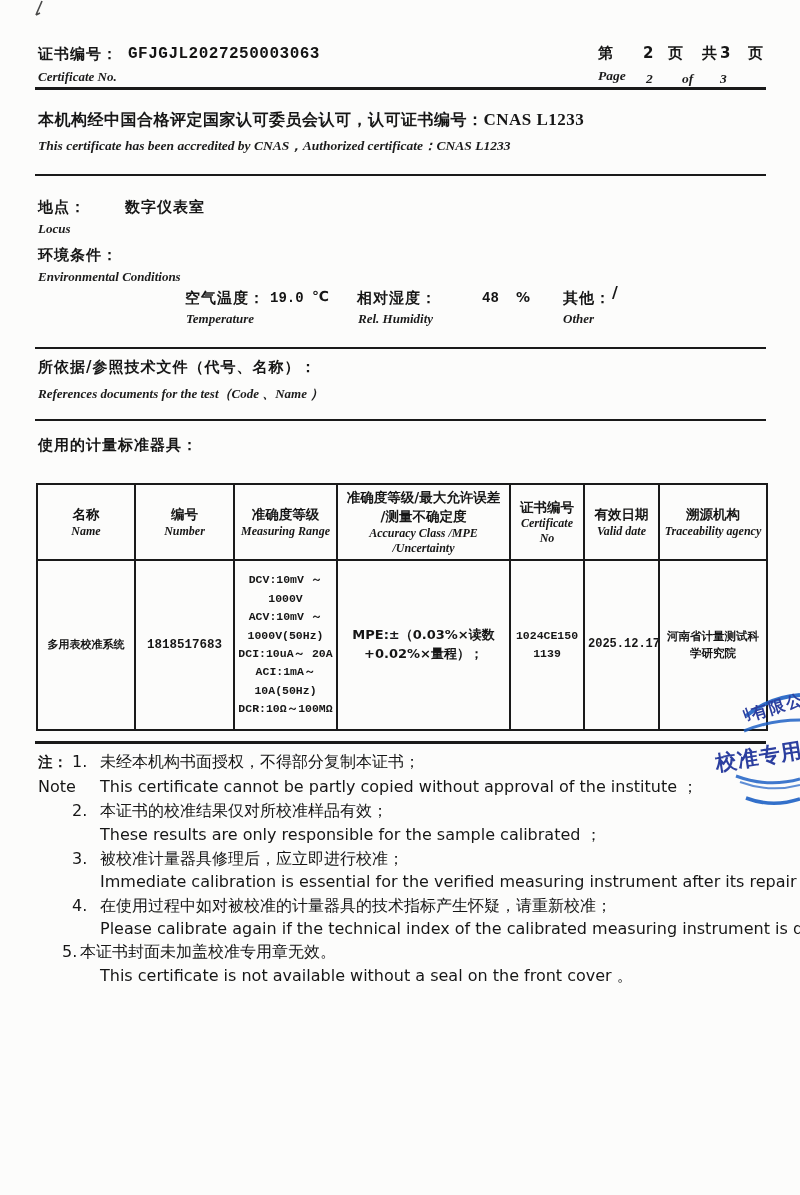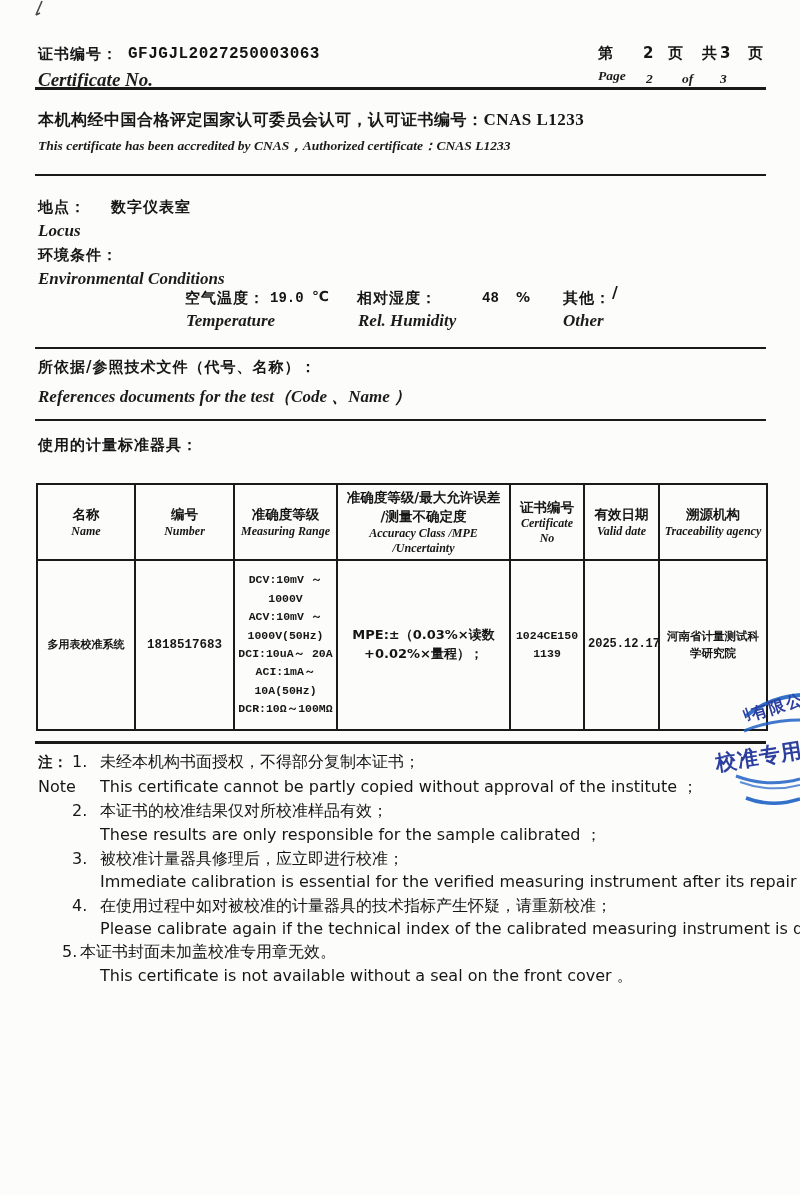--- a/index.html
+++ b/index.html
@@ -16,30 +16,30 @@
     color:#161616;
   }
   .abs{position:absolute;}
   .zh{font-family:"DejaVu Sans",sans-serif;font-weight:700;color:#161616;}
   .en{font-family:"Liberation Serif",serif;font-style:italic;font-weight:600;color:#1b1b1b;}
   .mono{font-family:"Liberation Mono","DejaVu Sans Mono",monospace;color:#141414;}
   .rule{position:absolute;background:#1a1a1a;}
   
   .cert-label{top:45px;left:38px;font-size:15px;letter-spacing:1px;}
   .cert-value{top:45px;left:128px;font-size:16px;font-weight:700;letter-spacing:.5px;}
-  .cert-en{top:69px;left:38px;font-size:19px;}
+  .cert-en{top:69px;left:38px;font-size:13px;}
   .pgblk{top:44px;left:598px;width:180px;height:46px;}
   .pgblk span{position:absolute;white-space:nowrap;}
   
   .accr-zh{top:110px;left:38px;font-size:16px;letter-spacing:.5px;}
   .accr-cnas{font-family:"Liberation Serif",serif;font-style:normal;font-weight:700;font-size:17px;text-align:center;}
   .accr-en{top:137px;left:38px;font-size:13.5px;}
   
   .sec-zh{font-size:15px;letter-spacing:1px;}
-  .sec-en{font-size:17px;}
+  .sec-en{font-size:13px;}
   .env-val{font-size:14px;font-weight:700;}
   
   table.std{
     position:absolute;left:36px;top:483px;
     border-collapse:collapse;table-layout:fixed;width:730px;
   }
   table.std td,table.std th{
     border:2px solid #1a1a1a;
     text-align:center;vertical-align:middle;
     padding:2px 3px;overflow:hidden;
@@ -87,21 +87,21 @@
 
   <div class="abs zh accr-zh">
     <span>本机构经中国合格评定国家认可委员会认可，认可证书编号：</span><span class="accr-cnas">CNAS L1233</span>
   </div>
   <span class="abs en accr-en">This certificate has been accredited by CNAS，Authorized certificate：CNAS L1233</span>
 
   <div class="rule" style="left:35px;top:174px;width:731px;height:2px"></div>
 
   <div class="abs" style="left:38px;top:197px">
     <span class="zh sec-zh">地点：</span>
-    <span class="zh sec-zh" style="margin-left:20px">数字仪表室</span>
+    <span class="zh sec-zh" style="margin-left:34px">数字仪表室</span>
   </div>
   <span class="abs en sec-en" style="left:38px;top:221px">Locus</span>
 
   <span class="abs zh sec-zh" style="left:38px;top:246px">环境条件：</span>
   <span class="abs en sec-en" style="left:38px;top:269px">Environmental Conditions</span>
 
   <span class="abs zh sec-zh" style="left:185px;top:289px">空气温度：</span>
   <span class="abs mono env-val" style="left:270px;top:290px">19.0</span>
   <span class="abs zh env-val" style="left:312px;top:288px">℃</span>
   <span class="abs en sec-en" style="left:186px;top:311px">Temperature</span>

